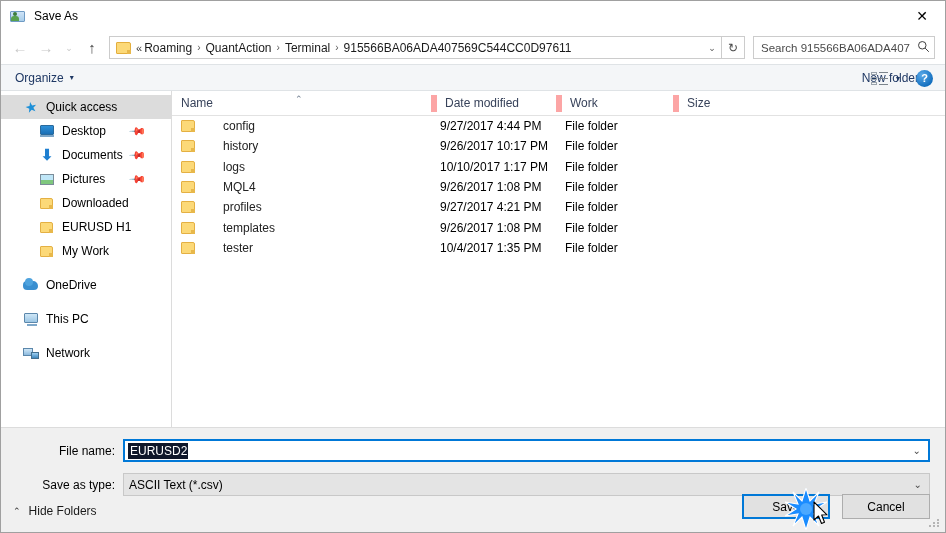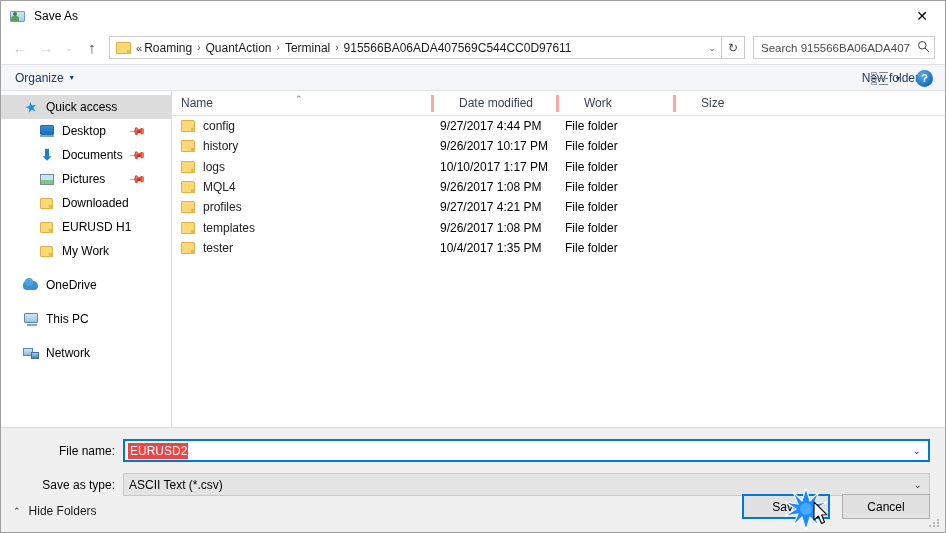--- a/index.html
+++ b/index.html
@@ -447,22 +447,22 @@
     min-height: 24px;
     display: flex;
     align-items: center;
     border-bottom: 1px solid #e2e2e2;
     position: relative;
     background: #ffffff;
   }
   .colhead .ch {
     font-size: 12px;
     color: #37425a;
-    padding-left: 25px;
-    border-left: 3px solid #fca5a5;
+    padding-left: 8px;
+    border-left: 6px solid #fca5a5;
     height: 17px;
     display: flex;
     align-items: center;
     box-sizing: border-box;
     position: relative;
   }
   .colhead .ch:first-child { border-left: none; padding-left: 9px; }
   .sort-caret {
     position: absolute;
     left: 123px;
@@ -477,20 +477,21 @@
     display: flex;
     align-items: center;
     font-size: 12px;
     color: #222;
   }
   .cell-name {
     display: flex;
     align-items: center;
     box-sizing: border-box;
     padding-left: 9px;
+    gap: 20px;
   }
   .row-folder-ico {
     width: 14px; height: 12px;
     background: #fcd978;
     border: 1px solid #e4b043;
     border-radius: 1px 2px 2px 1px;
     box-sizing: border-box;
     margin-right: 8px;
     position: relative;
     flex: none;
@@ -548,21 +549,21 @@
     background: #e4e4e4;
     border: 1px solid #c8c8c8;
   }
   .combo .val {
     padding-left: 5px;
     font-size: 12px;
     color: #000;
     white-space: nowrap;
   }
   .combo .val.selected-text {
-    background: #ef4444;
+    background: #0f172a;
     color: #ffffff;
     padding: 1px 1px 1px 2px;
     margin-left: 3px;
   }
   .combo .dropcaret {
     position: absolute;
     right: 7px;
     font-size: 10px;
     color: #4a4a4a;
   }

